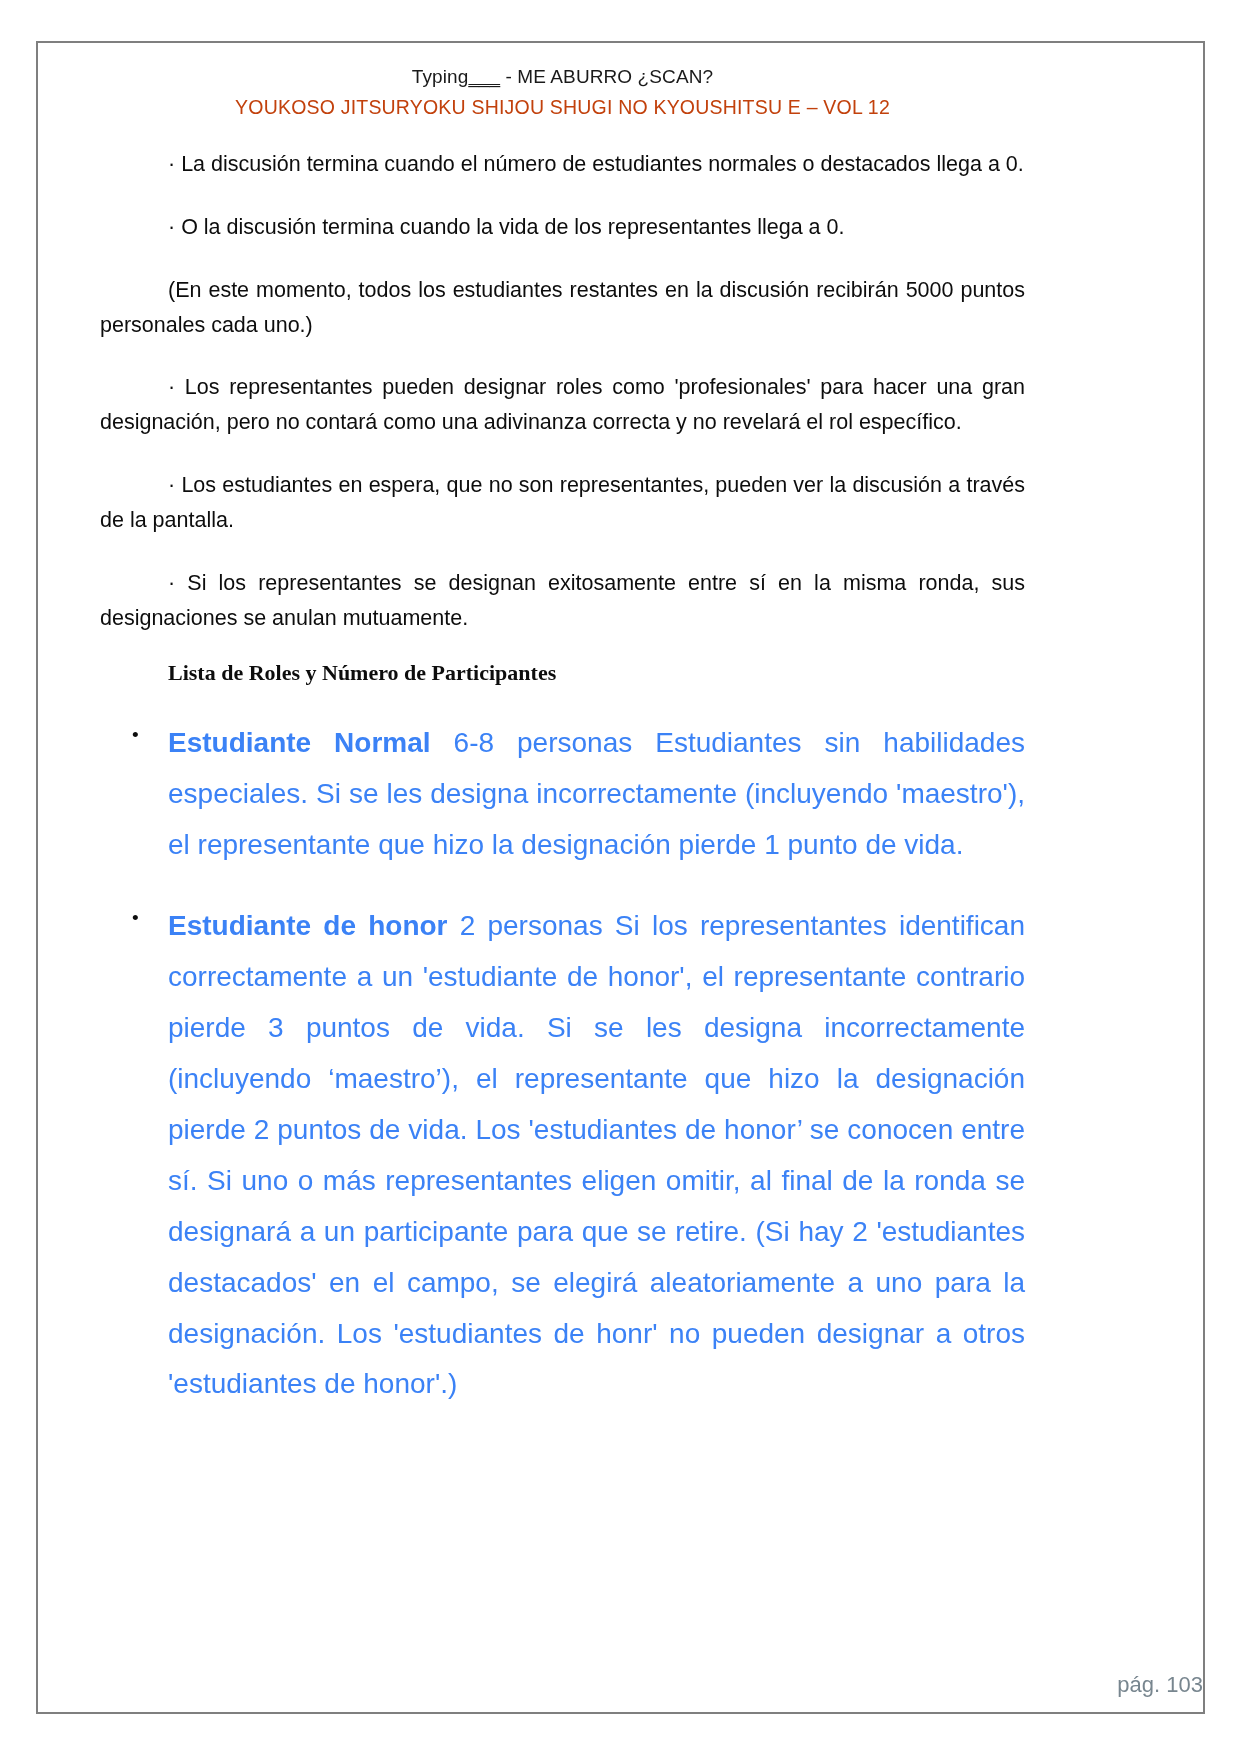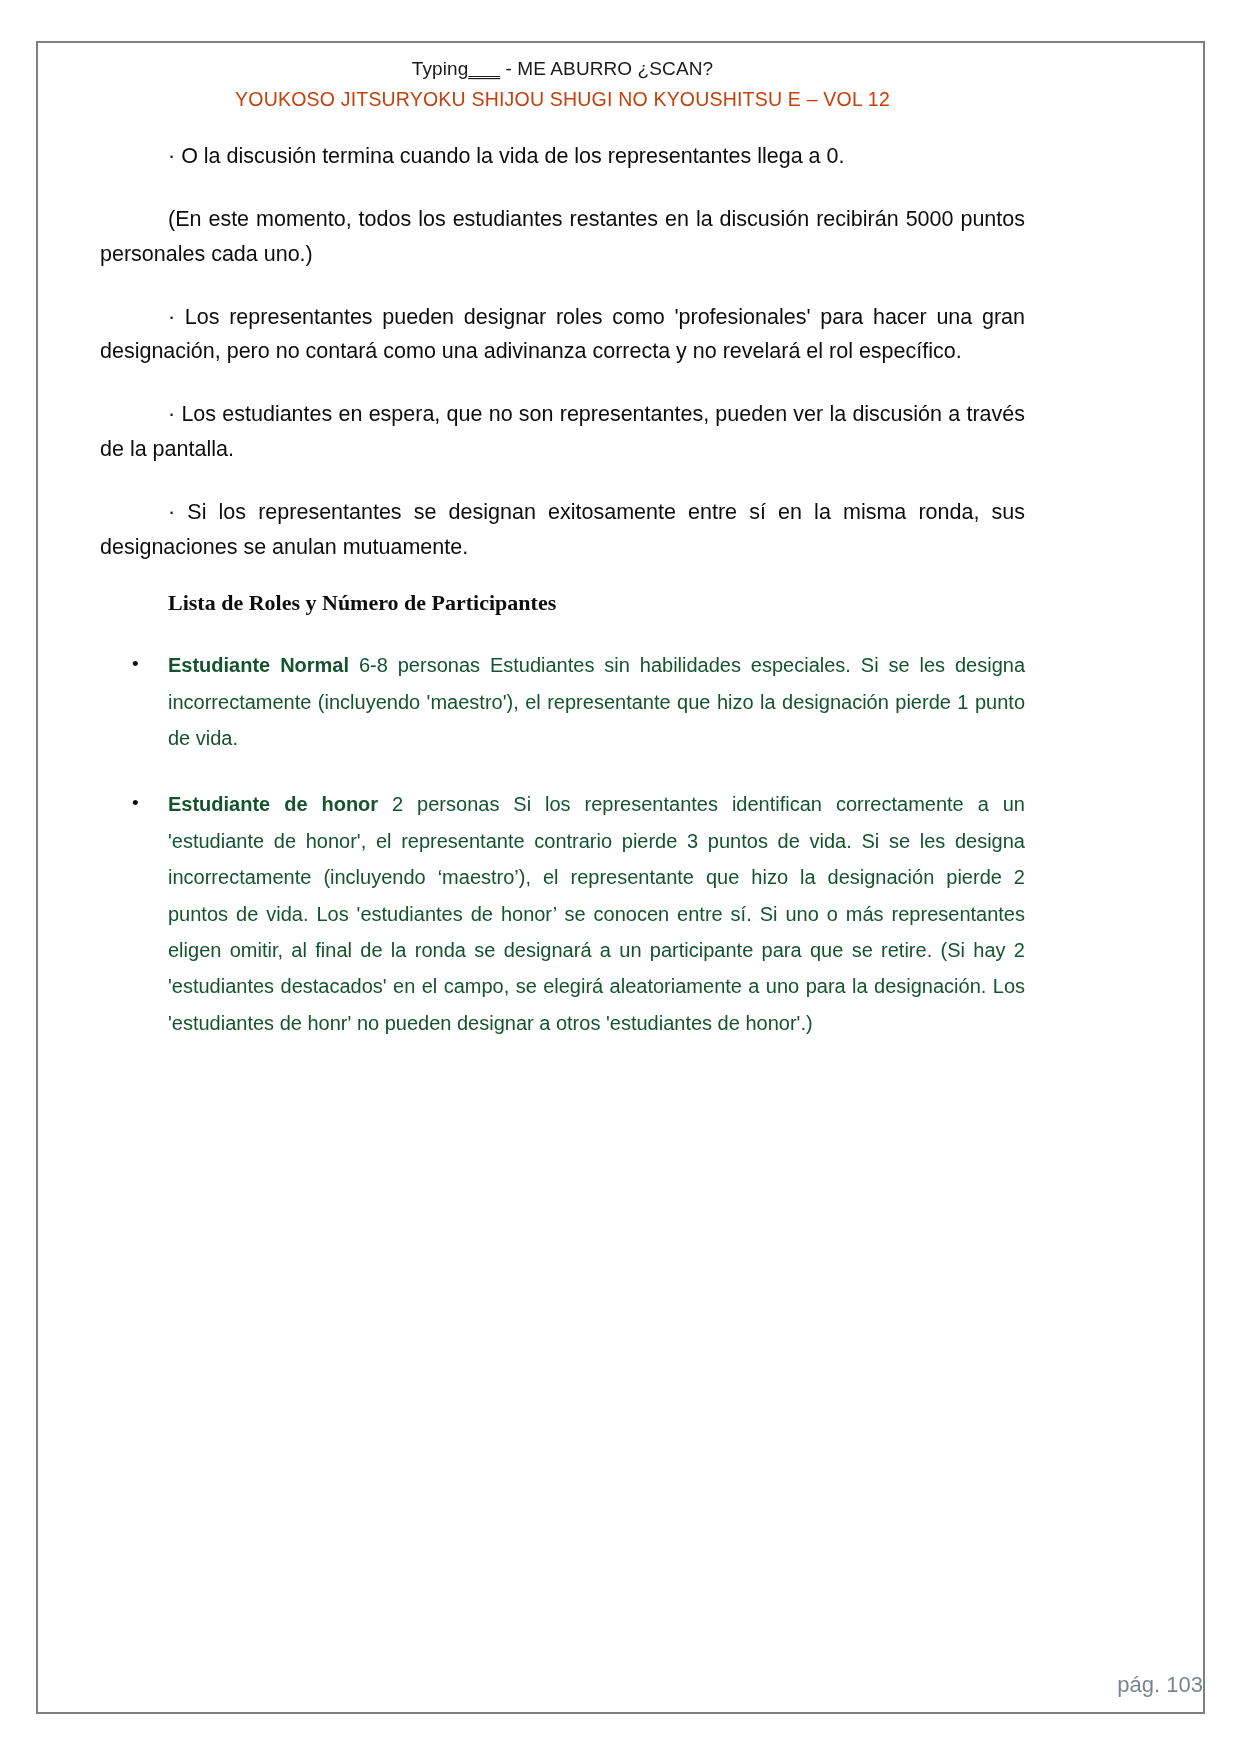--- a/index.html
+++ b/index.html
@@ -35,21 +35,21 @@
     width: 925px;
   }
   .hdr {
     text-align: center;
     font-family: "Liberation Sans", sans-serif;
   }
   .hdr-line1 {
     font-size: 19px;
     color: #1a1a1a;
     letter-spacing: 0.1px;
-    margin: 0 0 6px 0;
+    margin: 8px 0 6px 0;
     line-height: 1.2;
   }
   .hdr-line1 .uline {
     text-decoration: underline;
     letter-spacing: 0;
   }
   .hdr-line2 {
     font-size: 19.5px;
     color: #c2410c;
     letter-spacing: 0.2px;
@@ -76,22 +76,22 @@
     text-indent: 68px;
     hyphens: none;
   }
   ul.roles {
     list-style: none;
     margin: 30px 0 0 0;
     padding: 0;
   }
   ul.roles > li {
     position: relative;
-    font-size: 20px;
-    color: #14532d;
+    font-size: 28px;
+    color: #3b82f6;
     line-height: 1.82;
     text-align: justify;
     margin: 0 0 30px 0;
     padding-left: 68px;
   }
   ul.roles > li::before {
     content: "\2022";
     position: absolute;
     left: 32px;
     top: 0;
@@ -119,20 +119,21 @@
 
   <div class="content">
 
     <div class="hdr">
       <div class="hdr-line1"><span>Typing</span><span class="uline">___</span><span> - ME ABURRO ¿SCAN?</span></div>
       <div class="hdr-line2">YOUKOSO JITSURYOKU SHIJOU SHUGI NO KYOUSHITSU E – VOL 12</div>
     </div>
 
 
 
+    <p class="body">· La discusión termina cuando el número de estudiantes normales o destacados llega a 0.</p>
 
     <p class="body">· O la discusión termina cuando la vida de los representantes llega a 0.</p>
 
     <p class="body">(En este momento, todos los estudiantes restantes en la discusión recibirán 5000 puntos personales cada uno.)</p>
 
     <p class="body">· Los representantes pueden designar roles como 'profesionales' para hacer una gran designación, pero no contará como una adivinanza correcta y no revelará el rol específico.</p>
 
     <p class="body">· Los estudiantes en espera, que no son representantes, pueden ver la discusión a través de la pantalla.</p>
 
     <p class="body">· Si los representantes se designan exitosamente entre sí en la misma ronda, sus designaciones se anulan mutuamente.</p>

